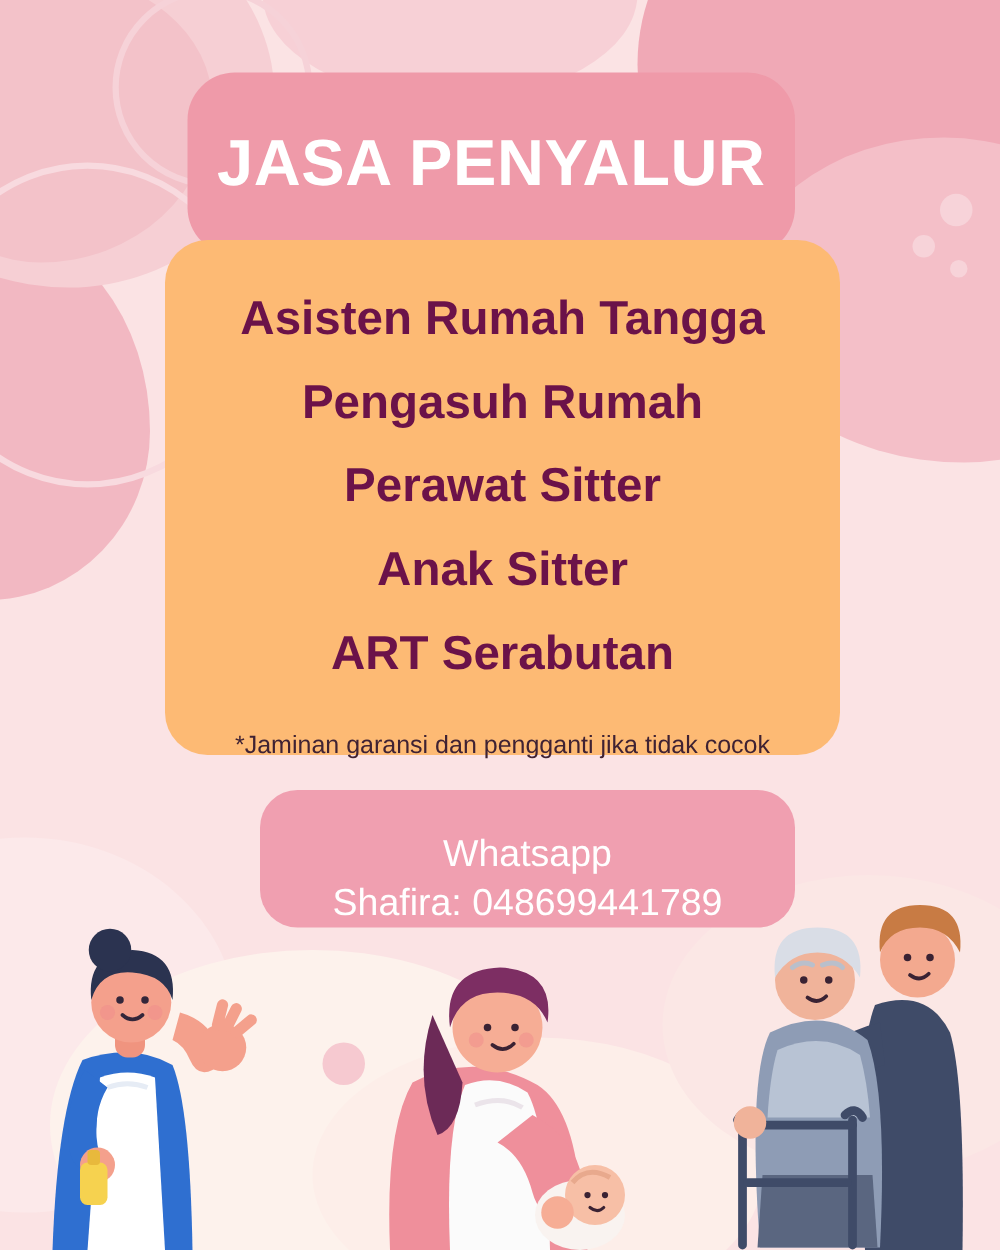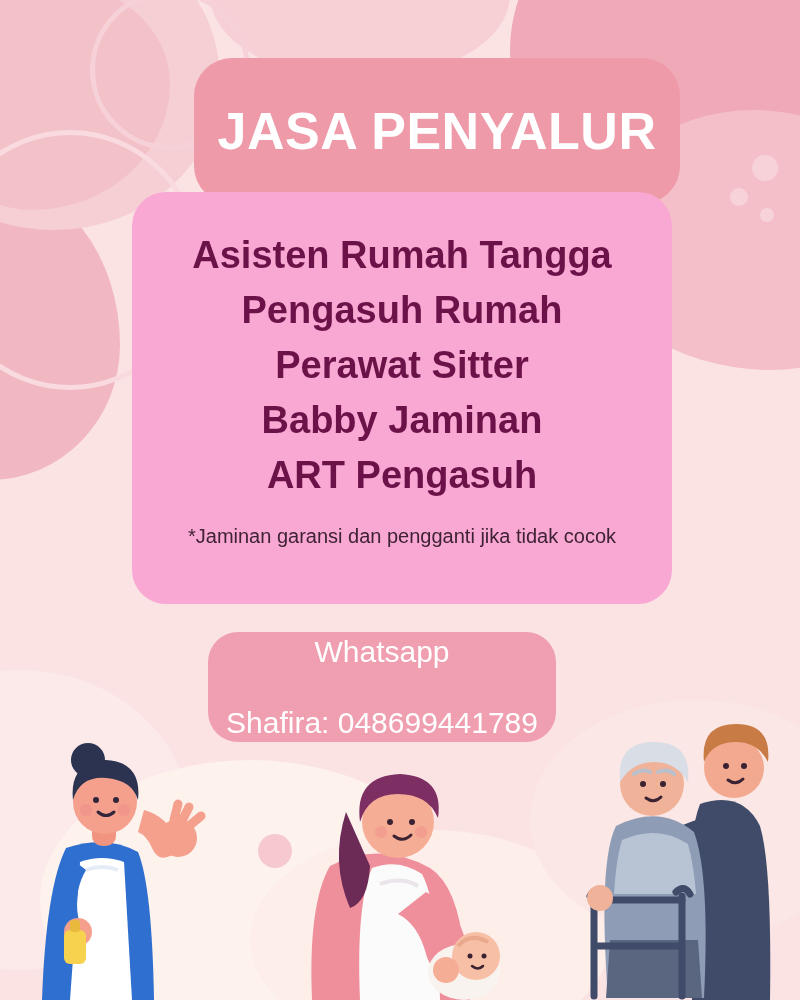--- a/index.html
+++ b/index.html
@@ -142,71 +142,71 @@
     position: absolute;
     left: 150px;
     top: 58px;
     width: 486px;
     height: 146px;
     background: #ef9aa9;
     border-radius: 38px;
     display: flex;
     align-items: center;
     justify-content: center;
-    margin-left: 44px;
   }
   .title-text {
     color: #ffffff;
     font-size: 52px;
     font-weight: bold;
     letter-spacing: 0.5px;
     text-align: center;
   }
 
   .services-card {
     position: absolute;
     left: 132px;
     top: 192px;
     width: 540px;
     height: 412px;
-    background: #f9a8d4;
+    background: #fdba74;
     border-radius: 34px;
     display: flex;
     flex-direction: column;
     align-items: center;
     justify-content: flex-start;
     padding-top: 36px;
     box-sizing: border-box;
+    gap: 12px;
   }
   .service-line {
     color: #6b1249;
     font-size: 38px;
     font-weight: bold;
     line-height: 1.45;
     text-align: center;
   }
   .guarantee-note {
     margin-top: 22px;
     color: #3f2233;
     font-size: 20px;
     text-align: center;
   }
 
   .contact-card {
     position: absolute;
     left: 208px;
     top: 632px;
-    width: 348px;
+    width: 428px;
     height: 110px;
     background: #f09fb0;
     border-radius: 30px;
     display: flex;
     flex-direction: column;
     align-items: center;
-    justify-content: space-between;
+    justify-content: flex-end;
   }
   .contact-line {
     color: #ffffff;
     font-size: 30px;
     line-height: 1.3;
     text-align: center;
   }
 
   
   .illus {
@@ -242,22 +242,22 @@
   </div>
 
   <div class="title-card">
     <div class="title-text">JASA PENYALUR</div>
   </div>
 
   <div class="services-card">
     <div class="service-line">Asisten Rumah Tangga</div>
     <div class="service-line">Pengasuh Rumah</div>
     <div class="service-line">Perawat Sitter</div>
-    <div class="service-line">Babby Jaminan</div>
-    <div class="service-line">ART Pengasuh</div>
+    <div class="service-line">Anak Sitter</div>
+    <div class="service-line">ART Serabutan</div>
     <div class="guarantee-note">*Jaminan garansi dan pengganti jika tidak cocok</div>
   </div>
 
   <div class="contact-card">
     <div class="contact-line">Whatsapp</div>
     <div class="contact-line">Shafira: 048699441789</div>
   </div>
 
   <svg class="illus illus-left" viewBox="0 0 230 280">
 

